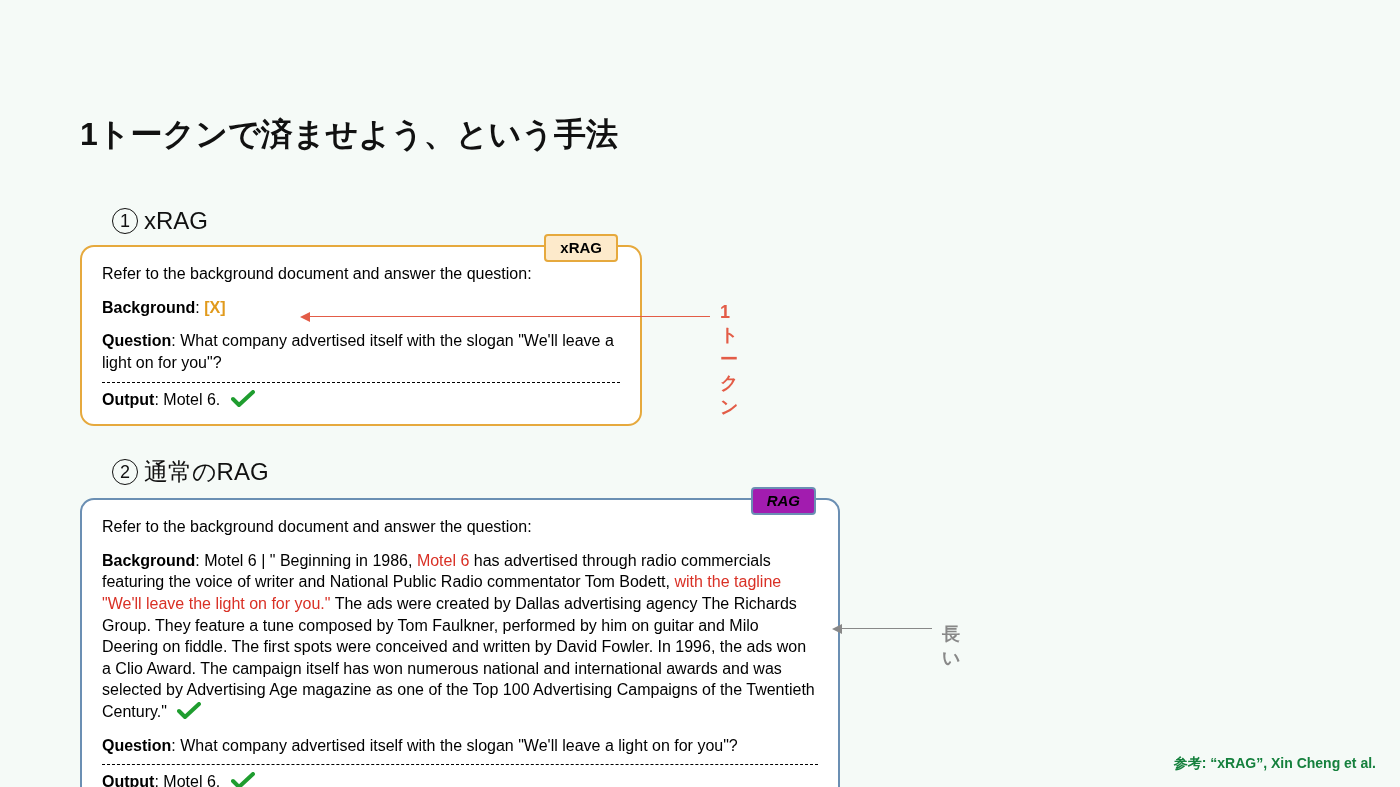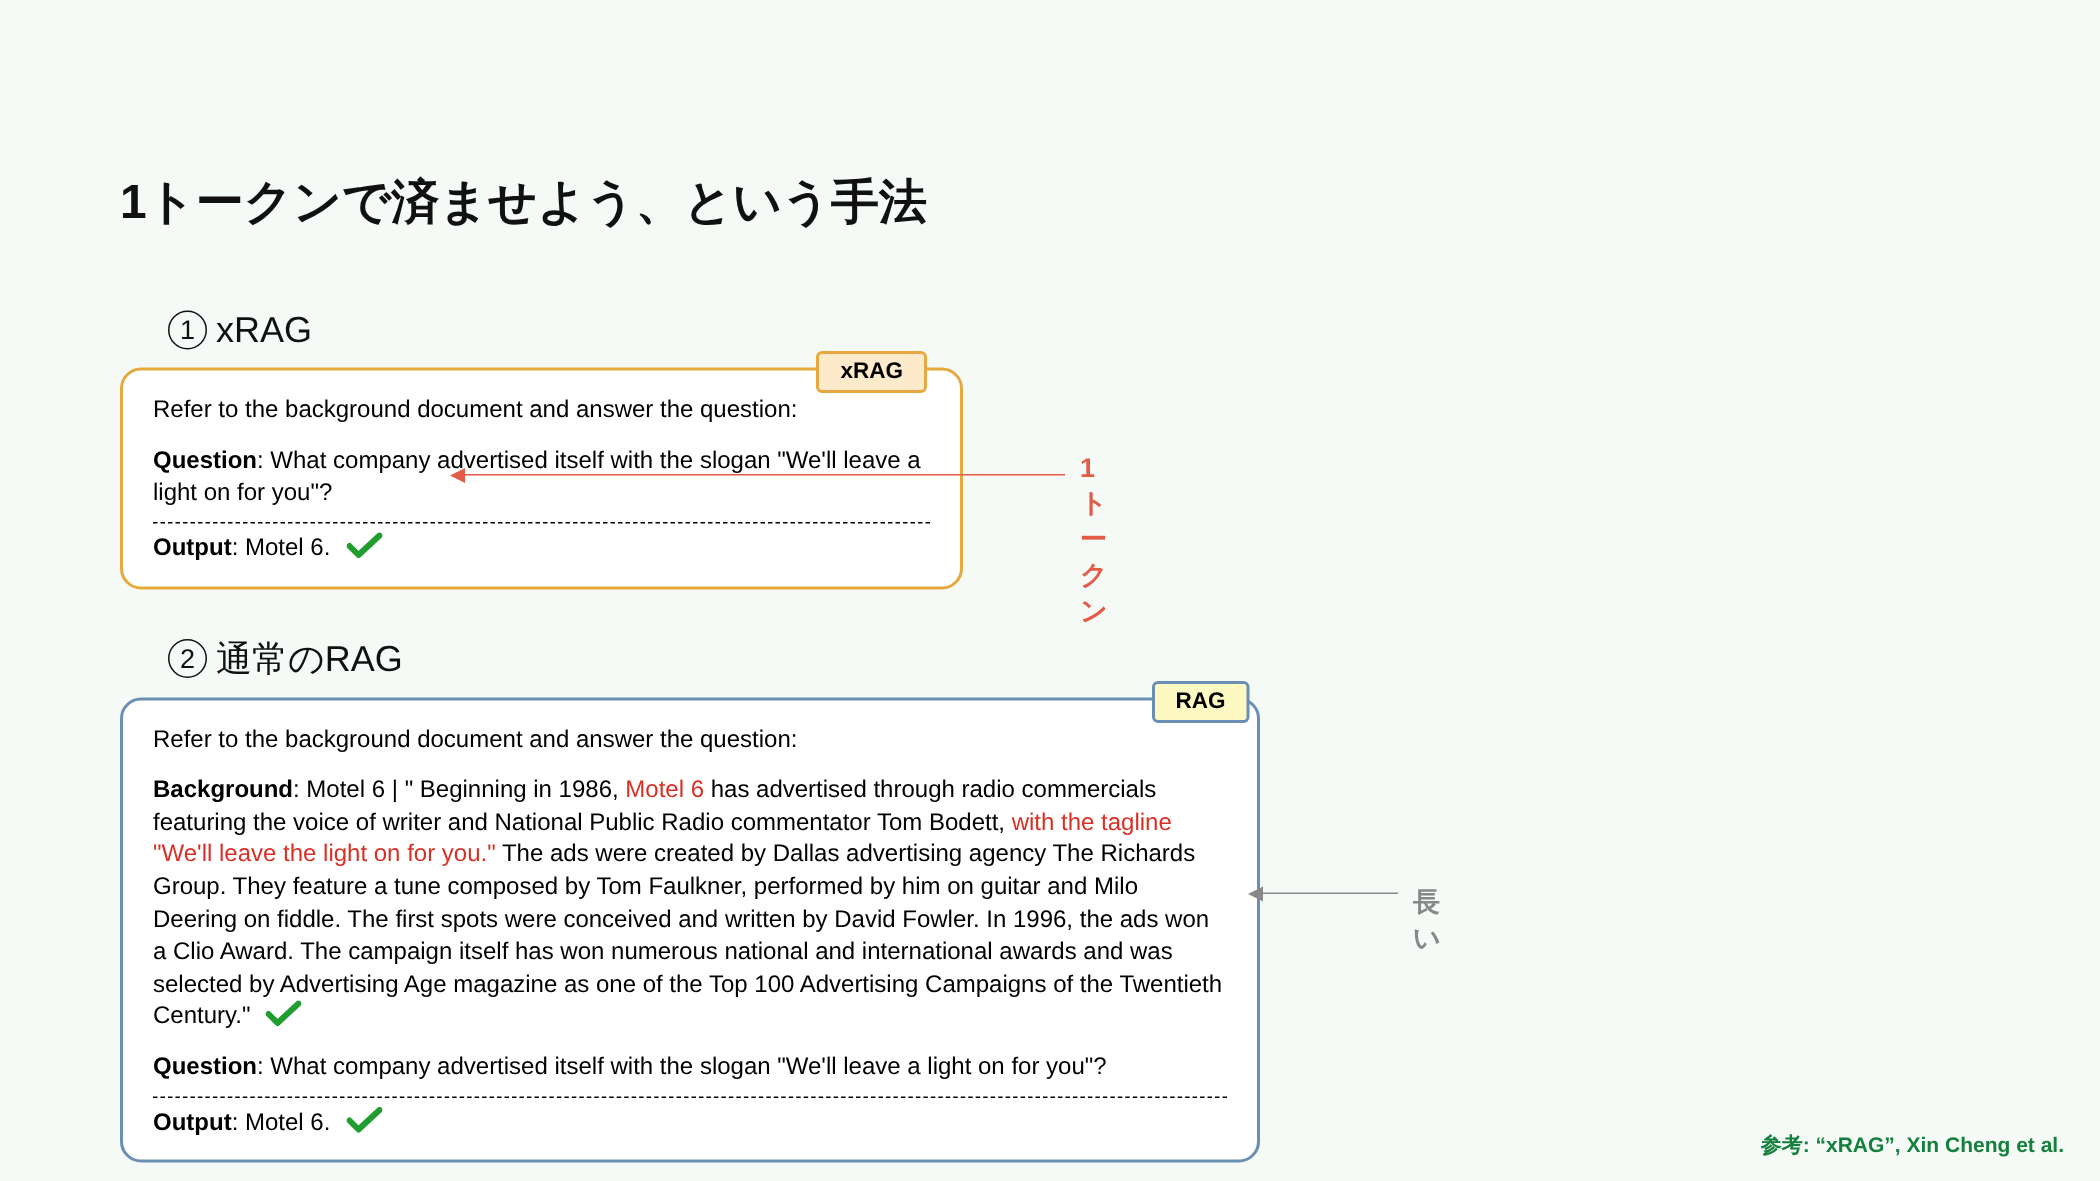--- a/index.html
+++ b/index.html
@@ -74,24 +74,25 @@
     padding: 2px 14px;
     border-radius: 4px;
   }
   .badge-xrag {
     right: 22px;
     border: 2px solid #e6a93d;
     background: #fdeacb;
     color: #000;
   }
   .badge-rag {
-    right: 5px;
+    right: 22px;
     border: 2px solid #6b8fb3;
-    background: #fef9c3;
+    background: #a21caf;
     color: #000;
+    font-style: italic;
   }
   .prompt-line { margin-bottom: 12px; }
   .bg-line { margin-bottom: 12px; }
   .q-line { margin-bottom: 0; }
   .out-line { margin-top: 6px; }
   .bold { font-weight: 700; }
   .x-token { color: #e19a1c; font-weight: 700; }
   .red-text { color: #d93025; }
   .dashsep {
     border: none;
@@ -162,20 +163,23 @@
     <div class="section-heading">
       <span class="section-num">1</span><span>xRAG</span>
     </div>
 
     <div class="box-wrap">
       <div class="box box-xrag">
         <div class="box-badge badge-xrag">xRAG</div>
 
         <div class="prompt-line">Refer to the background document and answer the question:</div>
 
+        <div class="bg-line">
+          <span class="bold">Background</span>: <span class="x-token">[X]</span>
+        </div>
 
         <div class="q-line">
           <span class="bold">Question</span><span>: What company advertised itself with the slogan "We'll leave a light on for you"?</span>
         </div>
 
         <hr class="dashsep">
 
         <div class="out-line">
           <span class="bold">Output</span><span>: Motel 6.</span>
           <span class="check">

